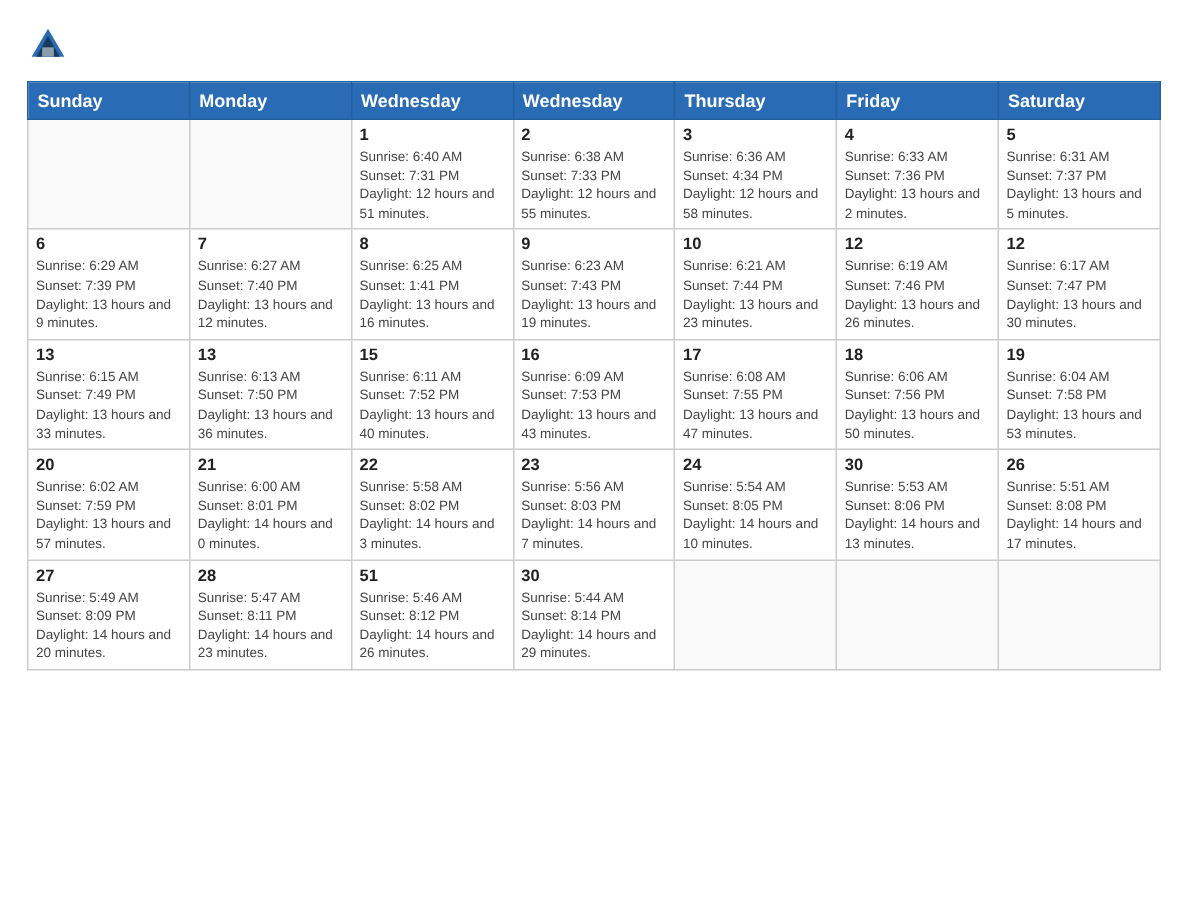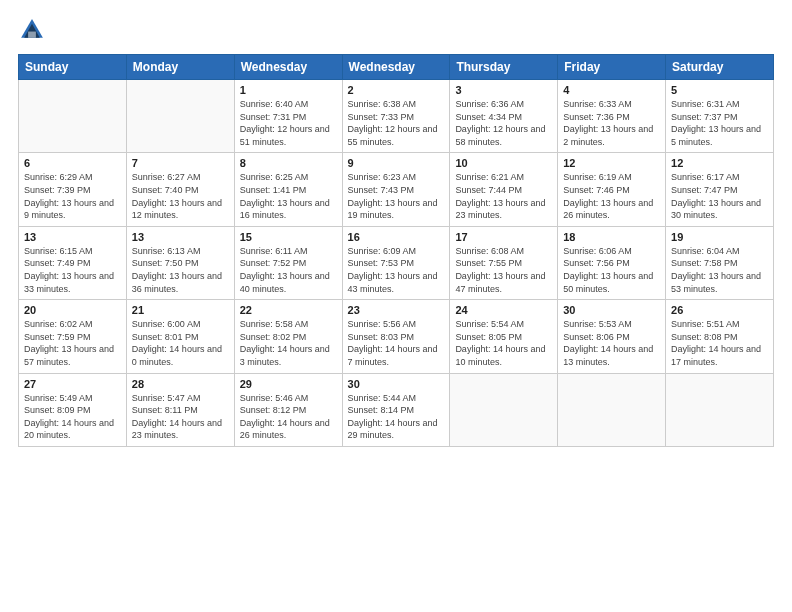--- a/index.html
+++ b/index.html
@@ -299,21 +299,21 @@
 Sunset: 8:09 PM
 Daylight: 14 hours and 20 minutes.</div>
           </td>
           <td>
             <span class="day-number">28</span>
             <div class="day-info">Sunrise: 5:47 AM
 Sunset: 8:11 PM
 Daylight: 14 hours and 23 minutes.</div>
           </td>
           <td>
-            <span class="day-number">29</span>
+            <span class="day-number">51</span>
             <div class="day-info">Sunrise: 5:46 AM
 Sunset: 8:12 PM
 Daylight: 14 hours and 26 minutes.</div>
           </td>
           <td>
             <span class="day-number">30</span>
             <div class="day-info">Sunrise: 5:44 AM
 Sunset: 8:14 PM
 Daylight: 14 hours and 29 minutes.</div>
           </td>

